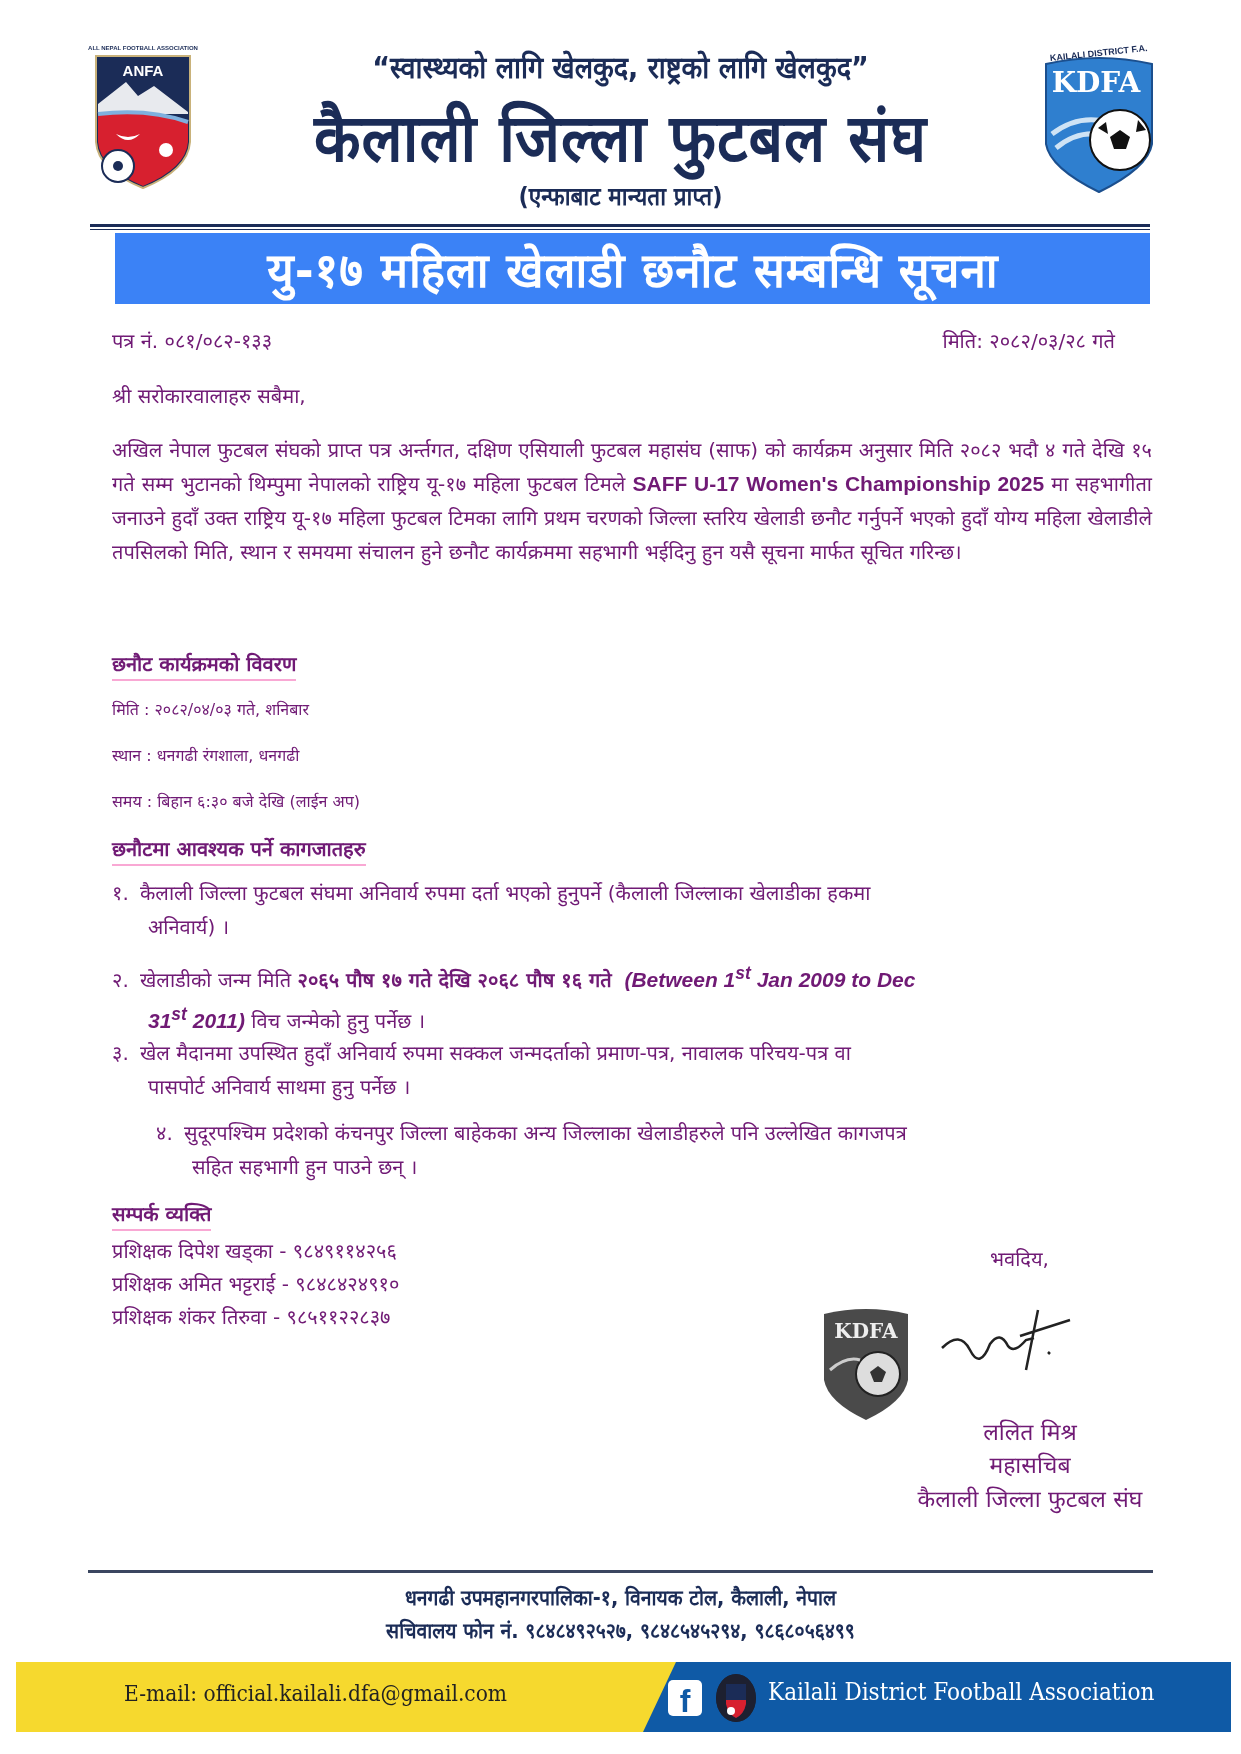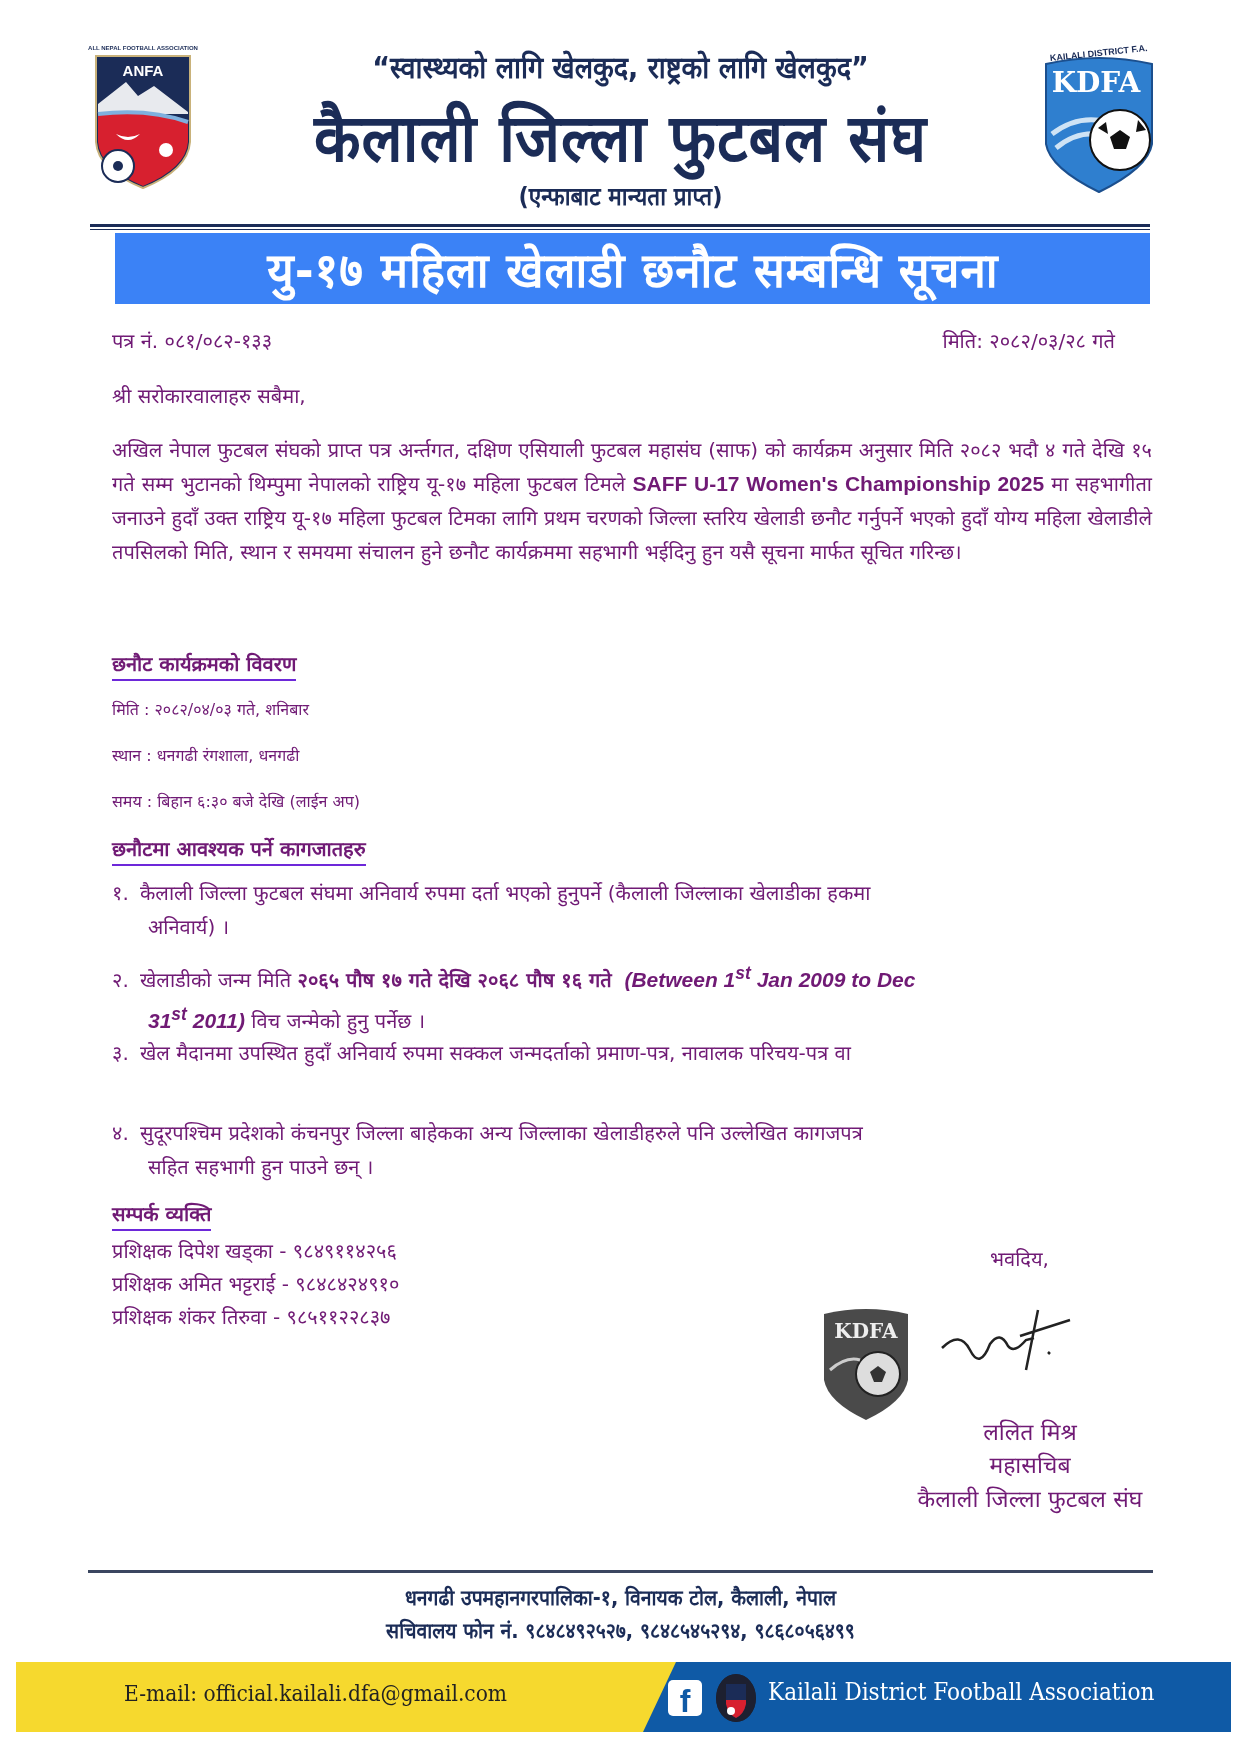--- a/index.html
+++ b/index.html
@@ -24,30 +24,30 @@
 
     .body-text { font-family: "DejaVu Sans", sans-serif; font-size: 20px; color: #701a75; }
     .ref-no { position: absolute; left: 112px; top: 327px; }
     .date { position: absolute; right: 126px; top: 327px; }
     .salutation { position: absolute; left: 112px; top: 382px; }
 
     .para { position: absolute; left: 112px; top: 433px; width: 1040px; line-height: 34px; text-align: justify; }
     .para b { font-family: "Liberation Sans", sans-serif; font-weight: bold; font-size: 21px; }
 
     .section-head { position: absolute; left: 112px; font-weight: bold; font-size: 20px;
-      border-bottom: 2px solid #6d28d9; padding-bottom: 2px; }
+      border-bottom: 2px solid #f9a8d4; padding-bottom: 2px; }
     .sh1 { top: 650px; }
     .detail { position: absolute; left: 112px; font-size: 16px; }
     .d1 { top: 698px; } .d2 { top: 744px; } .d3 { top: 790px; }
     .sh2 { top: 835px; }
 
     .req { position: absolute; left: 112px; width: 1040px; font-size: 20px; line-height: 34px; text-align: justify; }
     .req .num { display: inline-block; width: 28px; }
     .req .cont { padding-left: 36px; display: block; }
-    .r1 { top: 876px; } .r2 { top: 956px; } .r3 { top: 1036px; } .r4 { top: 1116px; }
+    .r1 { top: 876px; } .r2 { top: 956px; } .r3 { top: 1036px; } .r4 { top: 1116px; margin-left: 44px; }
     .r2 b { font-weight: bold; }
     .r2 i { font-family: "Liberation Sans", sans-serif; font-weight: bold; font-style: italic; font-size: 21px; }
 
     .sh3 { top: 1200px; }
     .contact { position: absolute; left: 112px; font-size: 20px; }
     .c1 { top: 1237px; } .c2 { top: 1270px; } .c3 { top: 1303px; }
 
     .closing { position: absolute; left: 990px; top: 1245px; font-size: 20px; }
     .stamp { position: absolute; left: 820px; top: 1300px; width: 92px; height: 122px; }
     .signature { position: absolute; left: 930px; top: 1300px; width: 150px; height: 80px; }
@@ -121,20 +121,21 @@
 <div class="body-text req r1">
   <span class="num">१.</span><span>कैलाली जिल्ला फुटबल संघमा अनिवार्य रुपमा दर्ता भएको हुनुपर्ने (कैलाली जिल्लाका खेलाडीका हकमा</span>
   <span class="cont">अनिवार्य) ।</span>
 </div>
 <div class="body-text req r2">
   <span class="num">२.</span><span>खेलाडीको जन्म मिति </span><b>२०६५ पौष १७ गते देखि २०६८ पौष १६ गते</b>&nbsp;&nbsp;<i><span>(Between 1</span><sup>st</sup><span> Jan 2009 to Dec</span></i>
   <span class="cont"><i><span>31</span><sup>st</sup><span> 2011)</span></i><span> विच  जन्मेको हुनु पर्नेछ ।</span></span>
 </div>
 <div class="body-text req r3">
   <span class="num">३.</span><span>खेल मैदानमा उपस्थित हुदाँ अनिवार्य रुपमा सक्कल जन्मदर्ताको प्रमाण-पत्र, नावालक परिचय-पत्र वा</span>
+  <span class="cont">पासपोर्ट अनिवार्य साथमा हुनु पर्नेछ ।</span>
 </div>
 <div class="body-text req r4">
   <span class="num">४.</span><span>सुदूरपश्चिम प्रदेशको कंचनपुर जिल्ला बाहेकका अन्य जिल्लाका खेलाडीहरुले पनि उल्लेखित कागजपत्र</span>
   <span class="cont">सहित सहभागी हुन पाउने छन् ।</span>
 </div>
 
 <div class="body-text section-head sh3">सम्पर्क व्यक्ति</div>
 <div class="body-text contact c1">प्रशिक्षक दिपेश खड्का - ९८४९११४२५६</div>
 <div class="body-text contact c2">प्रशिक्षक अमित भट्टराई - ९८४८४२४९१०</div>
 <div class="body-text contact c3">प्रशिक्षक शंकर तिरुवा  - ९८५११२२८३७</div>

